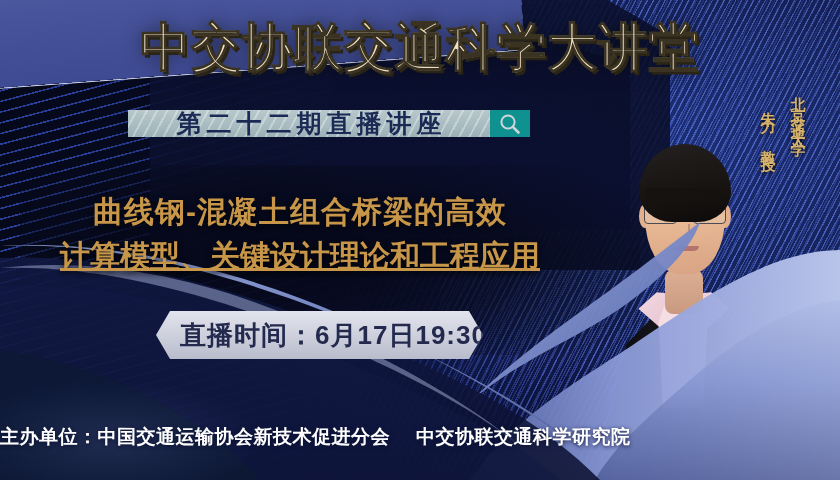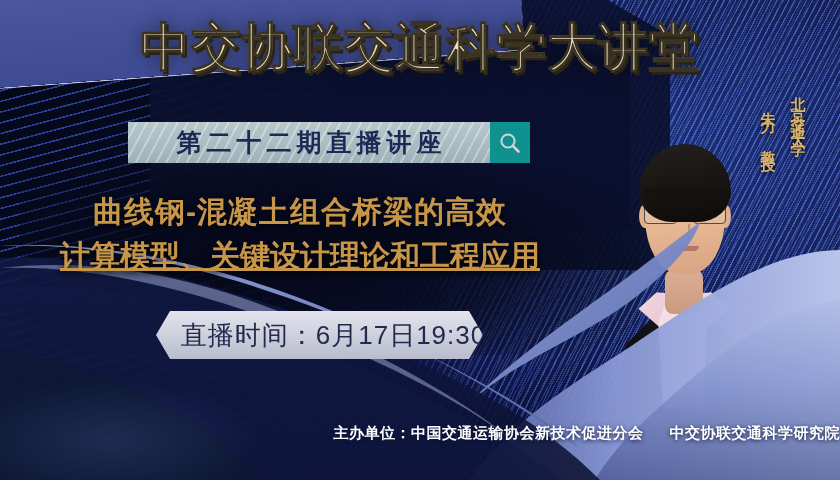--- a/index.html
+++ b/index.html
@@ -130,22 +130,22 @@
     position:absolute;left:0;right:0;top:16px;text-align:center;
     font-size:52px;line-height:62px;font-weight:bold;letter-spacing:1px;
     color:#efdfc4;
     -webkit-text-stroke:1px #3a3322;
     text-shadow:3px 3px 0 #2a2416, 0 0 18px rgba(0,0,0,.55);
     transform:scaleX(.96);
     white-space:nowrap;
   }
 
   .episode-bar{
-    position:absolute;left:128px;top:110px;width:402px;height:41px;
-    display:flex;align-items:stretch;margin-top:12px;
+    position:absolute;left:128px;top:110px;width:402px;height:27px;
+    display:flex;align-items:stretch;
   }
   .episode-bar-body{
     flex:1;position:relative;display:flex;align-items:center;justify-content:center;
     background:linear-gradient(180deg,#b8c8cc 0%,#a9bcc1 55%,#9cb1b7 100%);
     overflow:hidden;
   }
   .episode-bar-body:before{
     content:"";position:absolute;inset:0;
     background:repeating-linear-gradient(118deg,
       rgba(255,255,255,0) 0px, rgba(255,255,255,0) 7px,
@@ -167,34 +167,34 @@
   .lecture-title .l2{letter-spacing:0px;text-decoration:underline;}
 
   .timebox{
     position:absolute;left:156px;top:311px;width:327px;height:48px;
     background:linear-gradient(180deg,#e2e3ec 0%,#d2d4e0 40%,#b9bccc 100%);
     clip-path:polygon(14px 0, calc(100% - 14px) 0, 100% 50%, calc(100% - 14px) 100%, 14px 100%, 0 50%);
     display:flex;align-items:center;justify-content:center;
     box-shadow:0 0 22px rgba(120,140,220,.35);
   }
   .timebox-inner{
-    color:#232a4e;font-size:26px;font-weight:normal;letter-spacing:1px;white-space:nowrap;margin-left:28px;
+    color:#232a4e;font-size:26px;font-weight:bold;letter-spacing:1px;white-space:nowrap;margin-left:28px;
   }
 
   .side-col{
     position:absolute;color:#d8b36a;font-size:15px;font-weight:bold;
     writing-mode:vertical-rl;text-orientation:upright;letter-spacing:7px;
     text-shadow:0 1px 4px rgba(0,0,0,.85);
   }
   .side-name{left:758px;top:100px;}
   .side-univ{left:788px;top:85px;letter-spacing:9px;}
 
   .footer{
-    position:absolute;left:0;right:0;top:424px;text-align:right;
-    color:#ffffff;font-size:15px;font-weight:bold;letter-spacing:.5px;
+    position:absolute;left:0;right:0;top:424px;text-align:left;
+    color:#ffffff;font-size:19px;font-weight:bold;letter-spacing:.5px;
     text-shadow:0 1px 4px rgba(10,15,50,.9);white-space:nowrap;
   }
   .footer .gap{display:inline-block;width:26px;}
 </style>
 </head>
 <body>
 
 <div id="poster">
 
   <div class="bg-base"></div>

